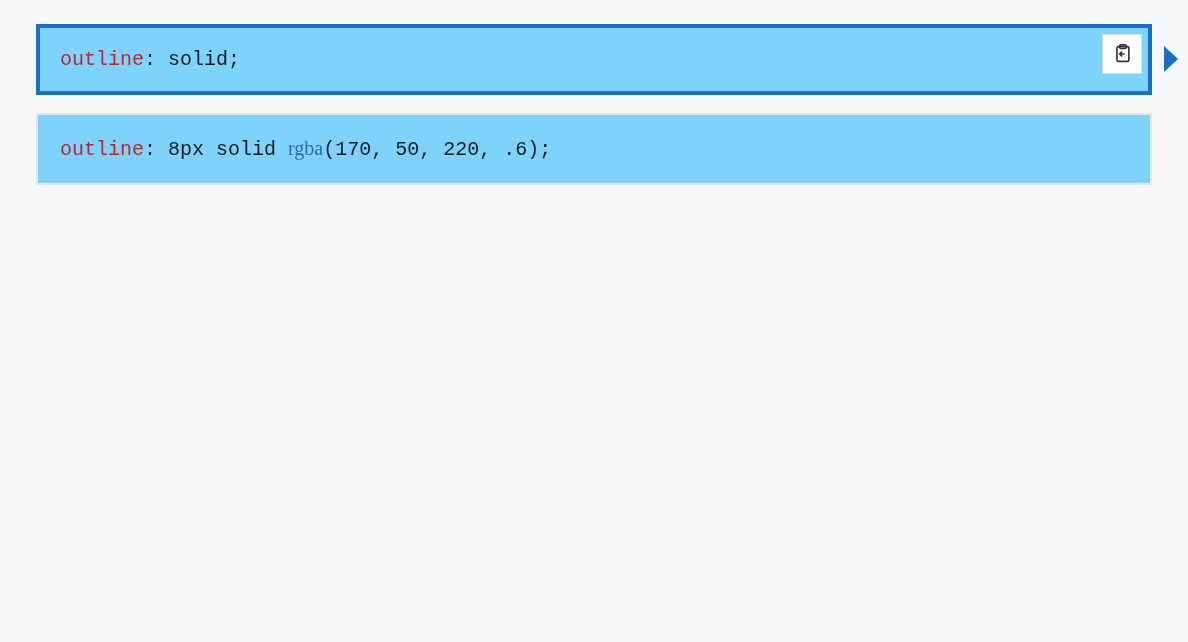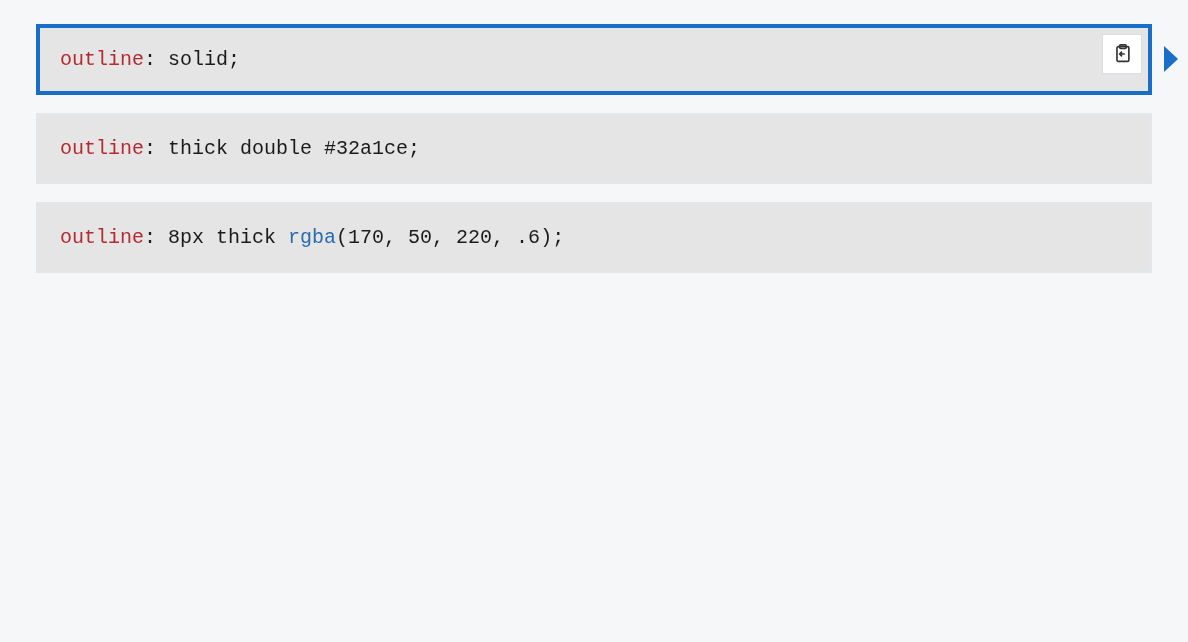--- a/index.html
+++ b/index.html
@@ -10,40 +10,40 @@
     body {
       background: #f5f7f9;
       font-family: 'SF Mono', Menlo, Monaco, Consolas, 'Courier New', monospace;
       font-size: 20px;
       padding: 24px 36px;
       width: 1188px;
       height: 642px;
       position: relative;
     }
     .code-card {
-      background: #e5e5e5;
+      background: #7dd3fc;
       border: 2px solid #e3e7ec;
       padding: 18px 22px;
       margin-bottom: 18px;
       position: relative;
       cursor: pointer;
       line-height: 1.55;
     }
     .code-card.selected {
       border: 4px solid #196ec7;
       padding: 16px 20px;
     }
     .code-line {
       white-space: pre;
       color: #1b1b1b;
     }
     .tok-prop { color: #b52a31; }
     .tok-punc { color: #1b1b1b; }
     .tok-val  { color: #1b1b1b; }
-    .tok-func { color: #296bb0; }
+    .tok-func { color: #296bb0; font-family: Liberation Serif, serif; }
     .copy-btn {
       position: absolute;
       top: 6px;
       right: 6px;
       width: 40px;
       height: 40px;
       background: #ffffff;
       border: 1px solid #d7dde3;
       display: flex;
       align-items: center;
@@ -77,20 +77,17 @@
       <div class="code-line"><span class="tok-prop">outline</span><span class="tok-punc">: </span><span class="tok-val">solid</span><span class="tok-punc">;</span></div>
       <div class="copy-btn">
       <svg viewBox="0 0 24 24">
         <rect x="6.5" y="4" width="13" height="16" rx="1.5"></rect>
         <rect x="9.5" y="2" width="7" height="4" rx="1"></rect>
         <path d="M15 12 H10 M12 9.5 L9.5 12 L12 14.5"></path>
       </svg>
       </div>
     </div>
     <div class="code-card">
-      <div class="code-line"><span class="tok-prop">outline</span><span class="tok-punc">: </span><span class="tok-val">thick double #32a1ce</span><span class="tok-punc">;</span></div>
-    </div>
-    <div class="code-card">
-      <div class="code-line"><span class="tok-prop">outline</span><span class="tok-punc">: </span><span class="tok-val">8px thick </span><span class="tok-func">rgba</span><span class="tok-punc">(</span><span class="tok-val">170, 50, 220, .6</span><span class="tok-punc">)</span><span class="tok-punc">;</span></div>
+      <div class="code-line"><span class="tok-prop">outline</span><span class="tok-punc">: </span><span class="tok-val">8px solid </span><span class="tok-func">rgba</span><span class="tok-punc">(</span><span class="tok-val">170, 50, 220, .6</span><span class="tok-punc">)</span><span class="tok-punc">;</span></div>
     </div>
   </div>
 
 <div class="play-triangle"></div>
 
 </body></html>

